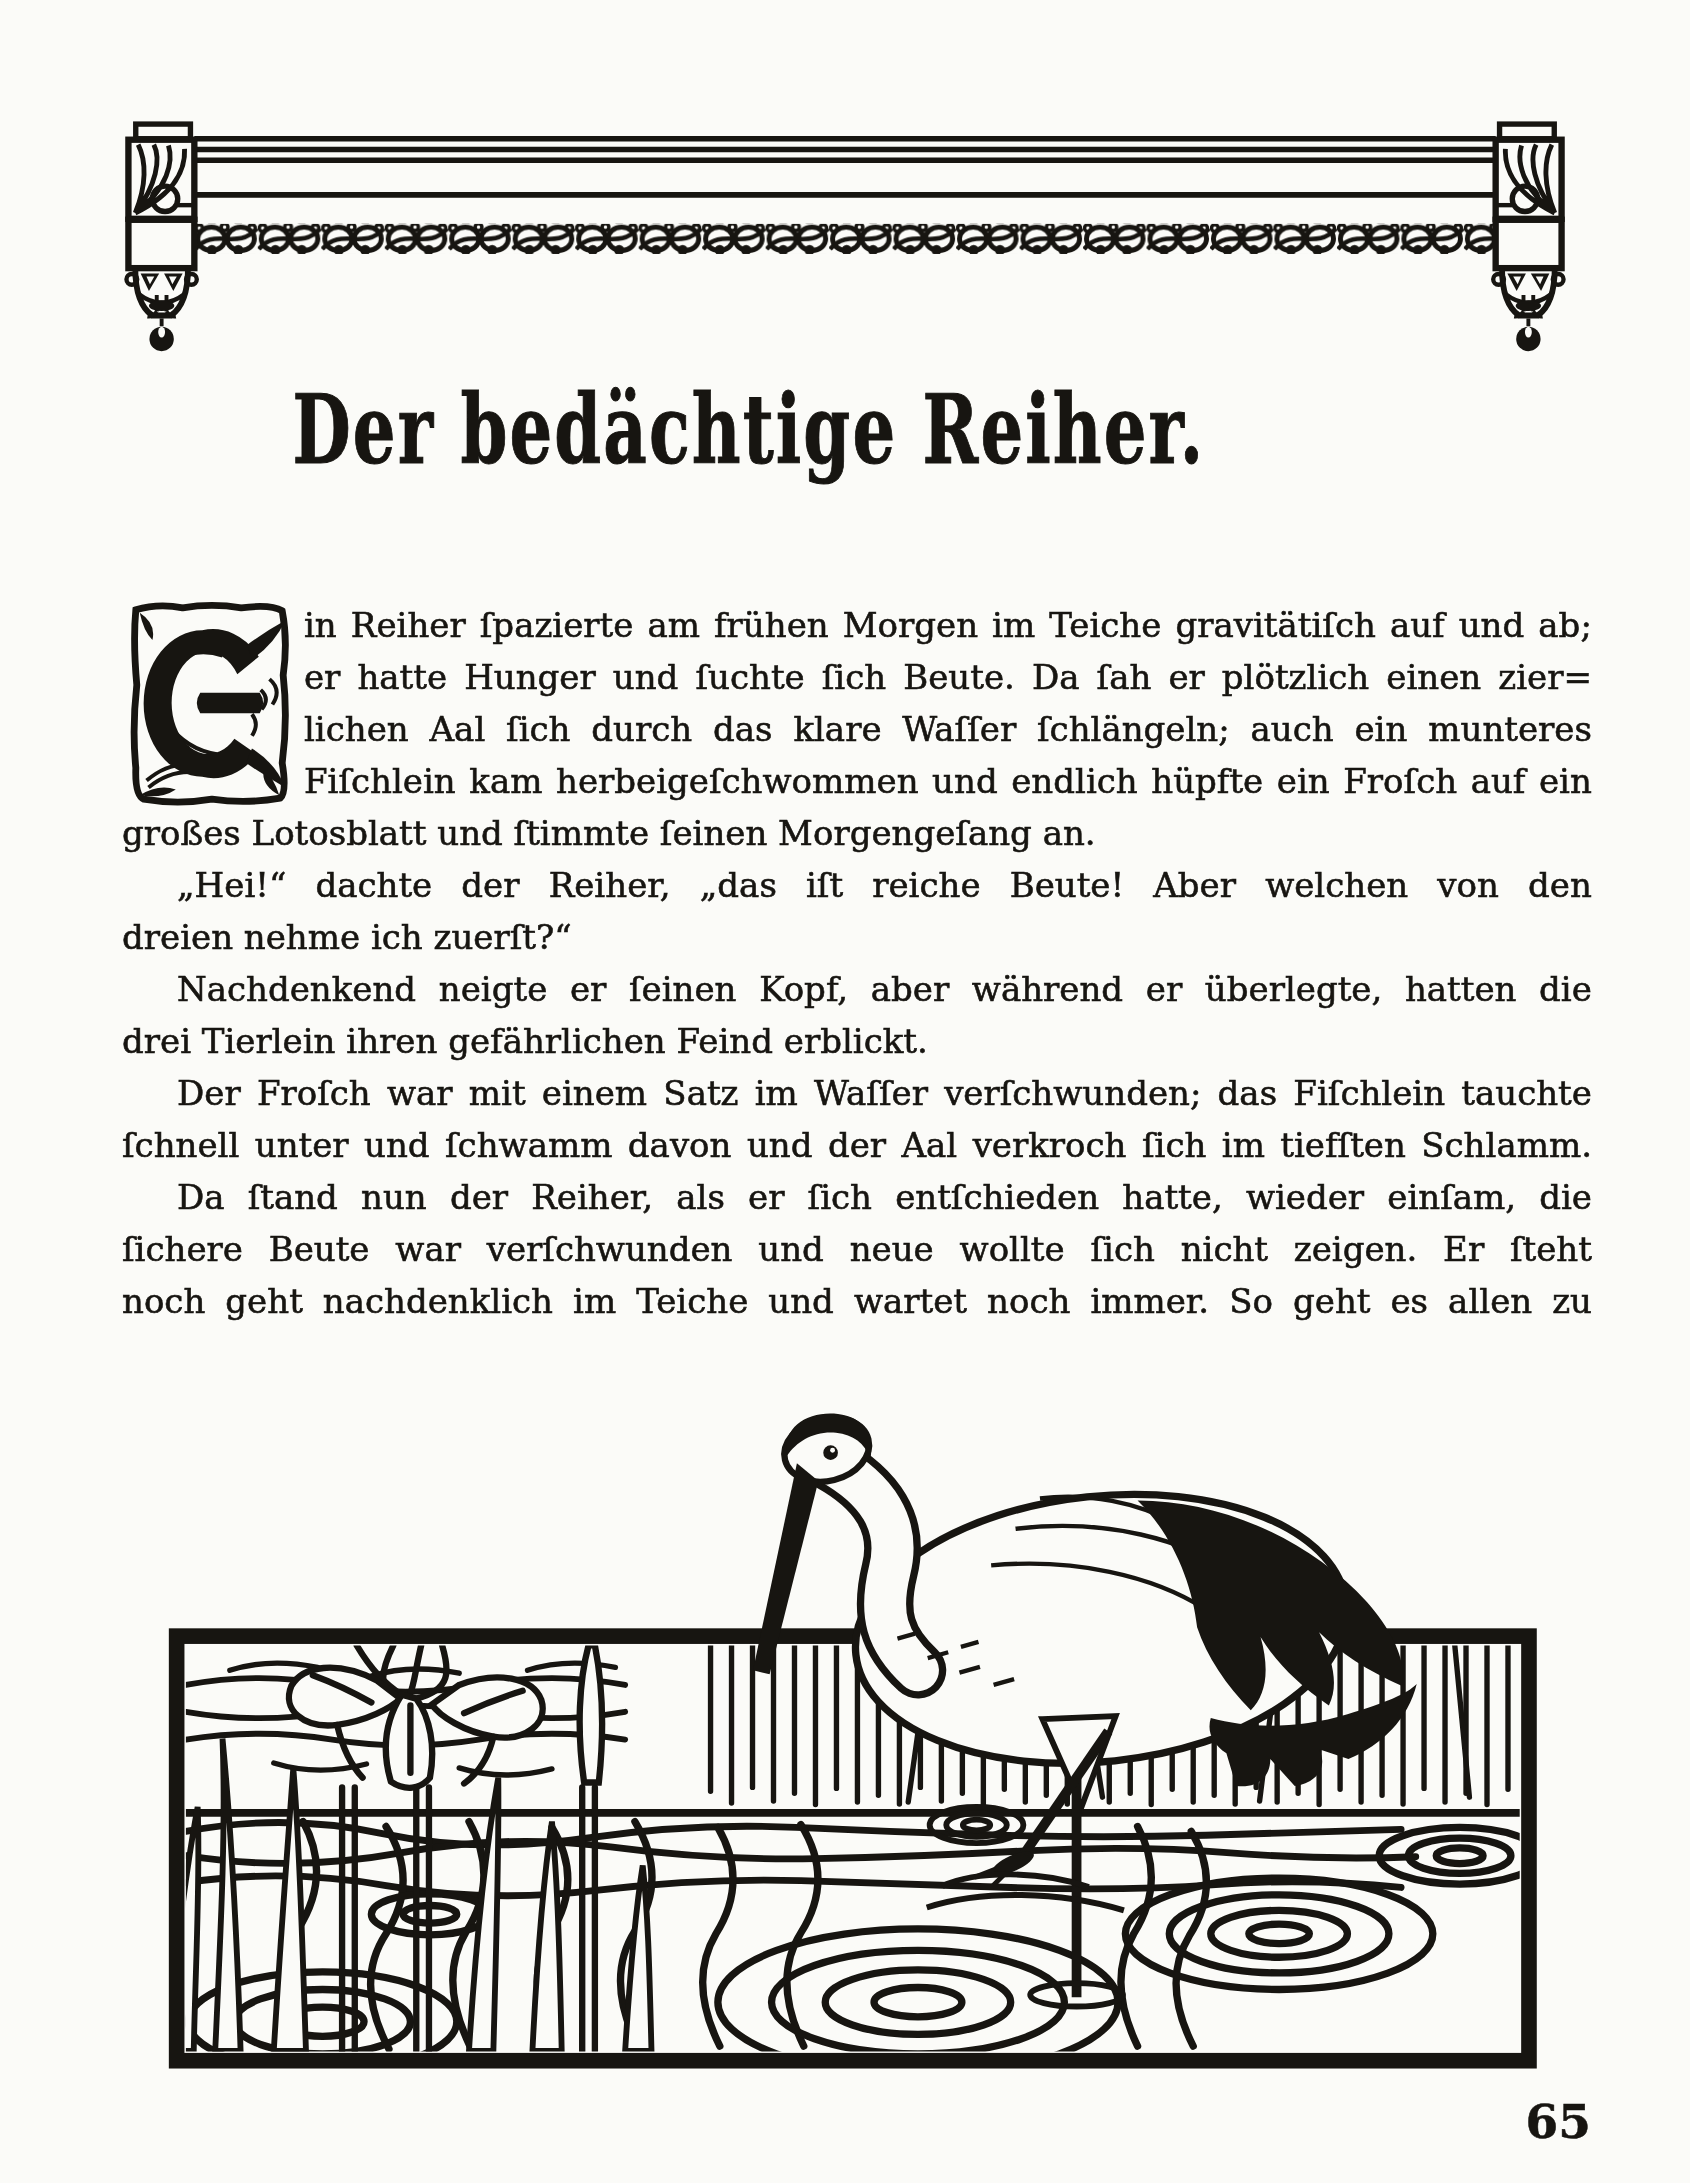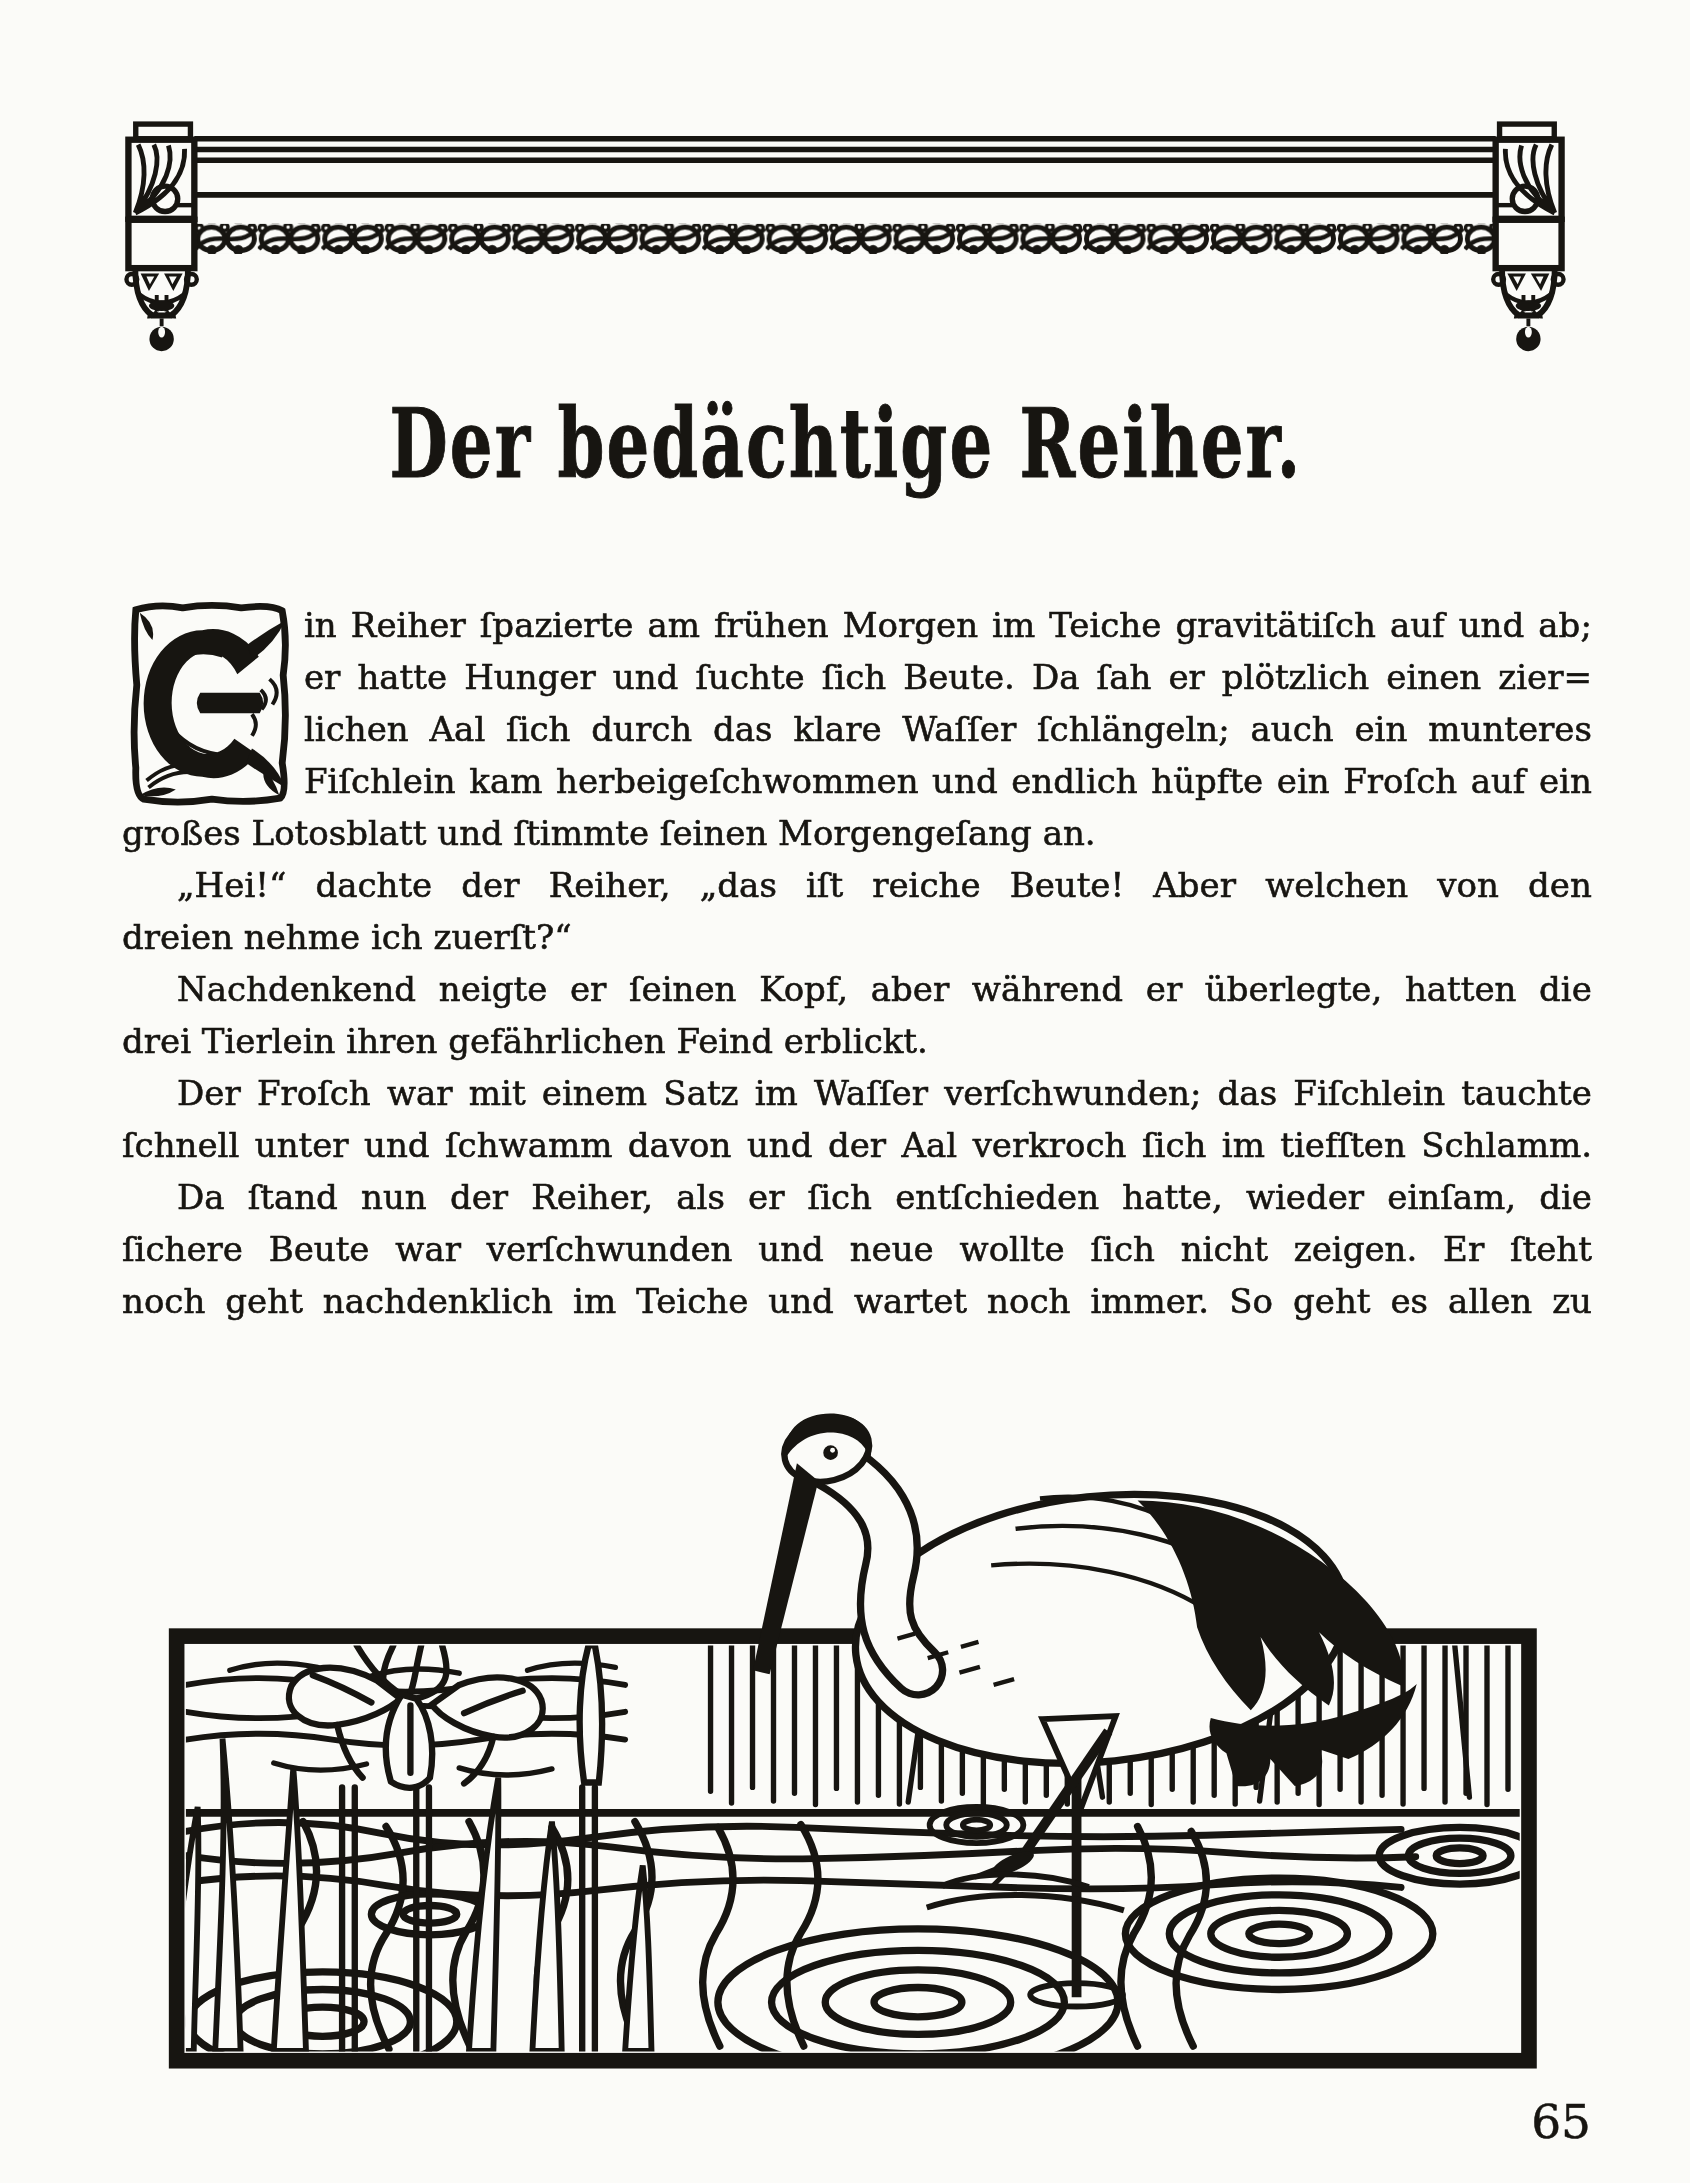--- a/index.html
+++ b/index.html
@@ -6,41 +6,41 @@
   *{margin:0;padding:0;box-sizing:border-box;}
   html,body{background:#e8e8e4;}
   .page{
     position:relative; width:1690px; height:2183px;
     background:var(--paper); color:var(--ink);
     font-family:"DejaVu Serif", serif; overflow:hidden;
   }
   svg{display:block;}
   .ornament{position:absolute;left:0;top:0;}
   .title{
-    position:absolute; left:0; top:387px; width:1498px;
-    text-align:right; white-space:nowrap;
+    position:absolute; left:0; top:373px; width:1498px;
+    text-align:center; white-space:nowrap;
   }
   .title span{
     display:inline-block; font-size:96px; font-weight:700;
     letter-spacing:2.9px; transform:scaleX(.70); transform-origin:center;
     -webkit-text-stroke:1px var(--ink);
   }
   .dropcap{position:absolute; left:129px; top:602px;}
   .story{
     position:absolute; left:122px; top:599px; width:1470px;
     font-size:34px; font-weight:400; -webkit-text-stroke:0.6px var(--ink);
   }
   .line{height:52px; line-height:52px; white-space:nowrap; overflow:visible;}
   .line.j{display:flex; justify-content:space-between; align-items:baseline;}
   .line.dc{margin-left:182px;}
   .line.ind{padding-left:55px;}
   .illu{position:absolute; left:0; top:1397px;}
   .pageno{
     position:absolute; left:1484px; top:2094px; width:107px;
-    text-align:right; font-size:47px; font-weight:400;
+    text-align:right; font-size:47px; font-weight:700;
     -webkit-text-stroke:0.5px var(--ink);
   }
 </style>
 </head>
 <body>
 
 <div class="page">
 
   <svg class="ornament" width="1690" height="381" viewBox="0 0 3461 780">
     <defs>

